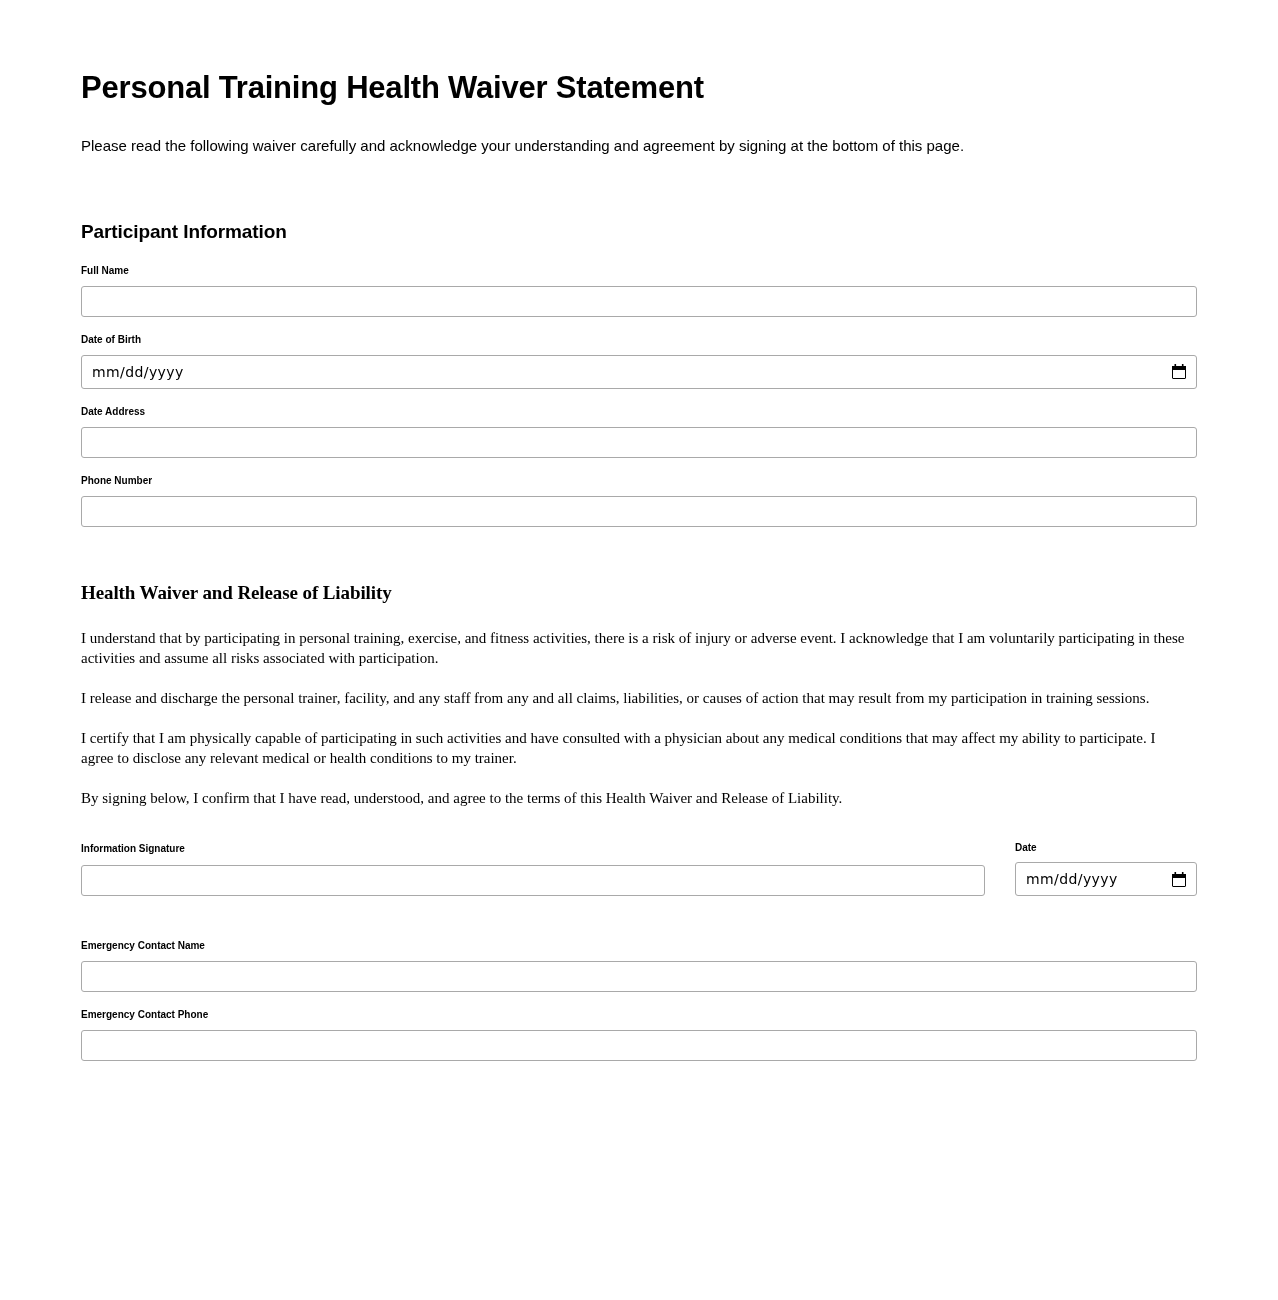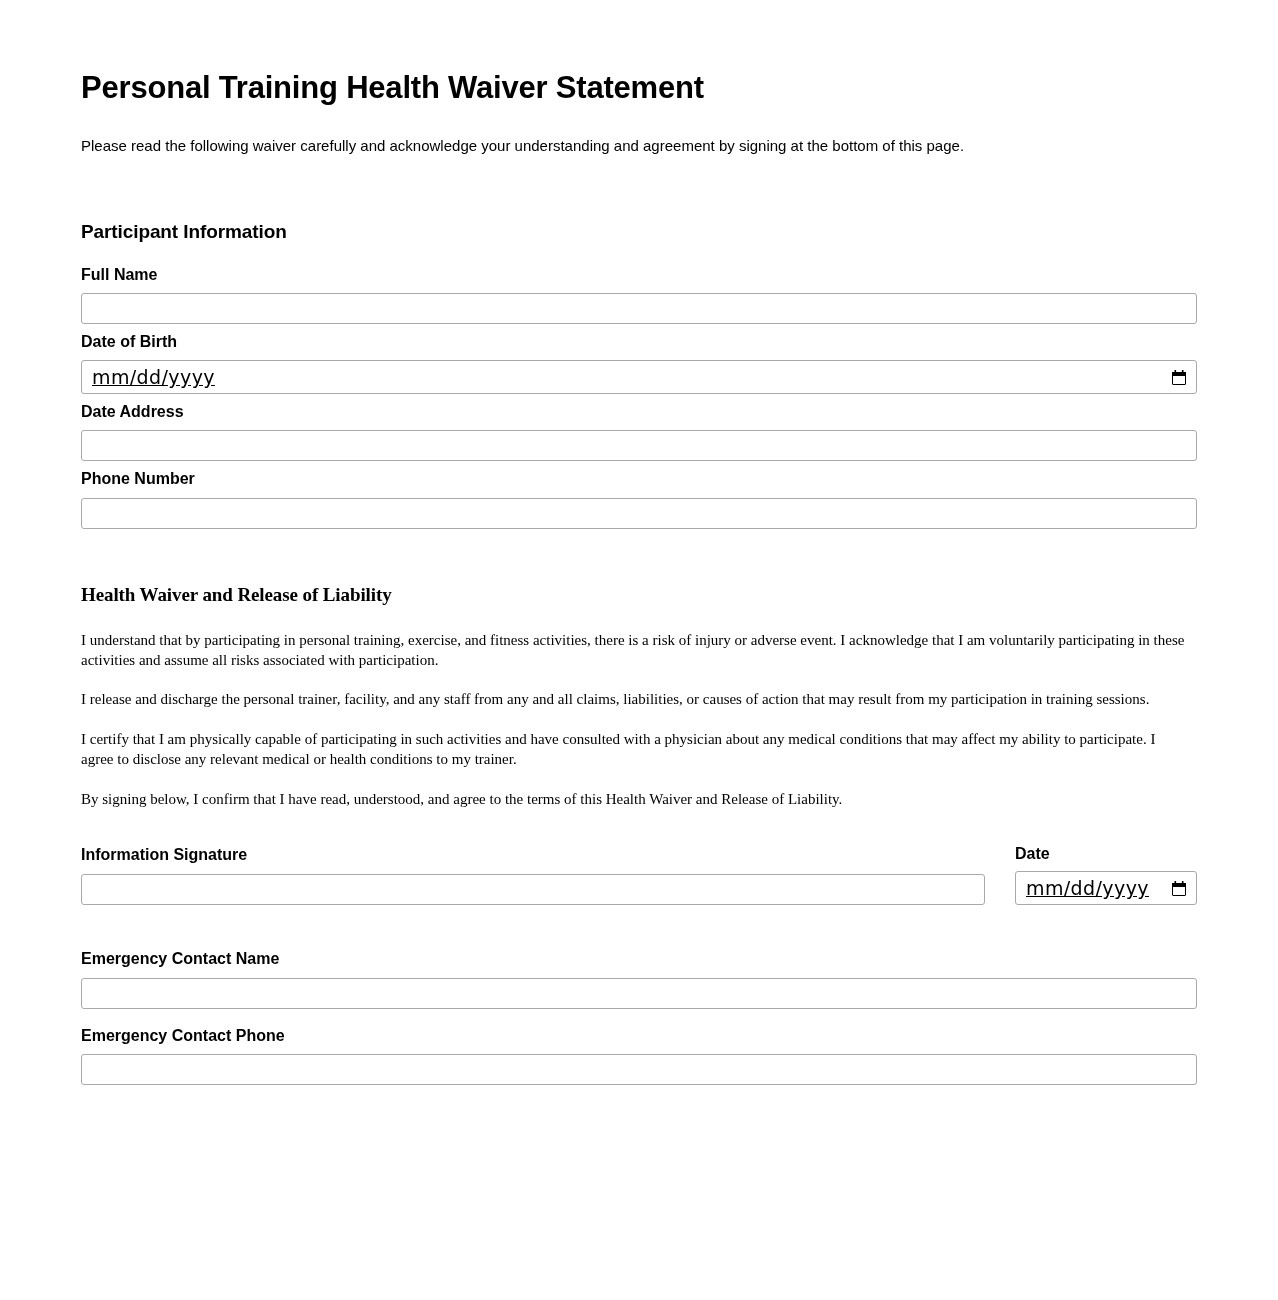--- a/index.html
+++ b/index.html
@@ -36,26 +36,26 @@
   }
 
   .section-title {
     font-size: 19px;
     font-weight: bold;
     margin: 65px 0 0 0;
     letter-spacing: -0.1px;
   }
 
   .field {
-    margin-top: 8px;
+    margin-top: 17px;
   }
   .field:first-of-type { margin-top: 22px; }
 
   .field-label {
-    font-size: 16px;
+    font-size: 10px;
     font-weight: bold;
     line-height: 1.2;
     margin-bottom: 9px;
     display: block;
   }
 
   .text-input {
     display: block;
     width: 100%;
     height: 31px;
@@ -76,25 +76,24 @@
     width: 100%;
     height: 34px;
     border: 1px solid #a9a9a9;
     border-radius: 3px;
     background: #ffffff;
     padding: 0 10px 0 10px;
     cursor: text;
   }
   .date-placeholder {
     font-family: "DejaVu Sans", sans-serif;
-    font-size: 19px;
+    font-size: 14px;
     letter-spacing: 0.4px;
     color: #000000;
     white-space: nowrap;
-    text-decoration: underline;
   }
   .cal-icon {
     width: 14px;
     height: 15px;
     flex: 0 0 auto;
     display: block;
   }
 
   .waiver-section { margin-top: 55px; font-family: Liberation Serif, serif; }
 

